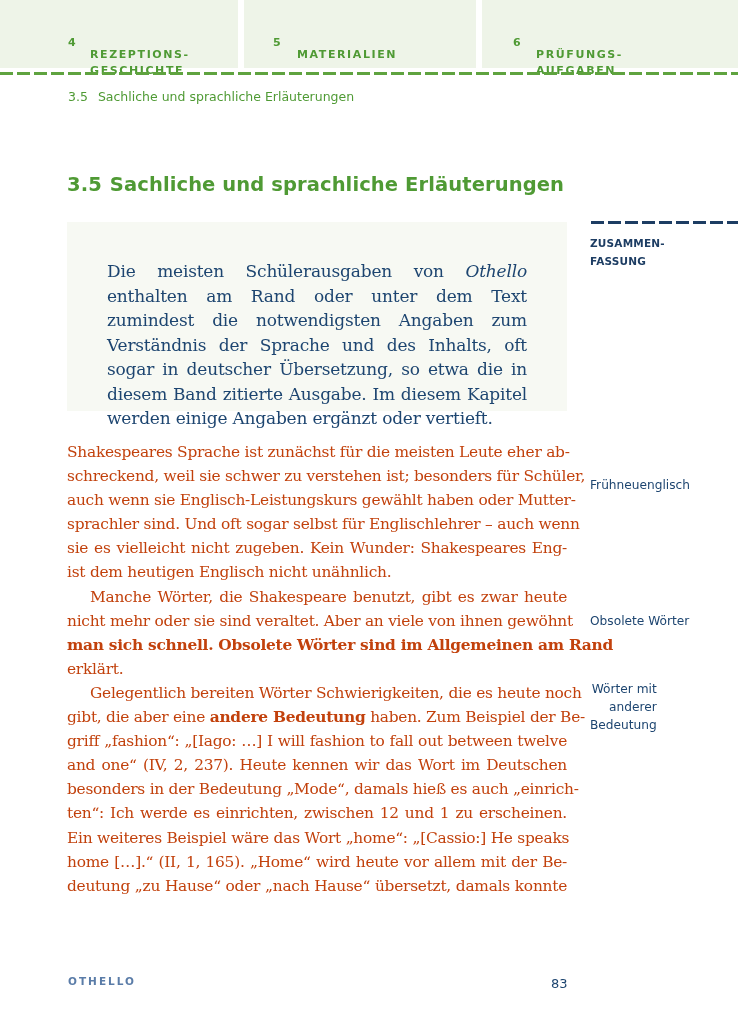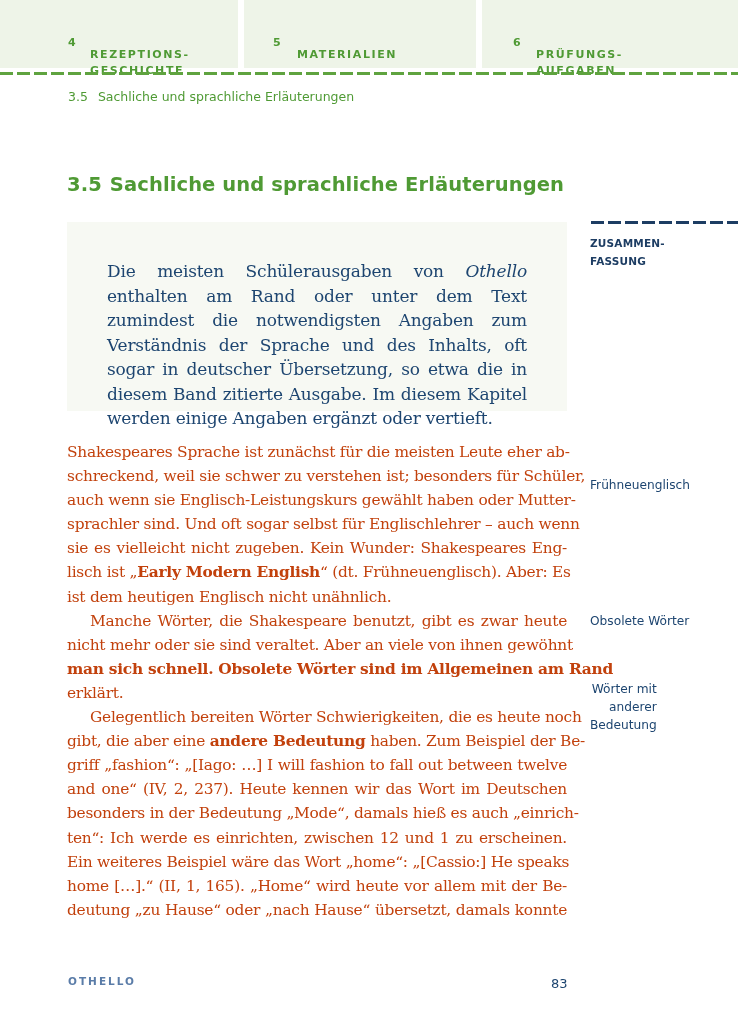--- a/index.html
+++ b/index.html
@@ -144,21 +144,20 @@
   <span>Bedeutung</span>
 </div>
 
 <div class="body-text">
   <p>
     <span class="line">Shakespeares Sprache ist zunächst für die meisten Leute eher ab-</span>
     <span class="line">schreckend, weil sie schwer zu verstehen ist; besonders für Schüler,</span>
     <span class="line">auch wenn sie Englisch-Leistungskurs gewählt haben oder Mutter-</span>
     <span class="line">sprachler sind. Und oft sogar selbst für Englischlehrer – auch wenn</span>
     <span class="line">sie es vielleicht nicht zugeben. Kein Wunder: Shakespeares Eng-</span>
-    <span class="line"><span>lisch ist „</span><b>Early Modern English</b><span>“ (dt. Frühneuenglisch). Aber: Es</span></span>
     <span class="line last">ist dem heutigen Englisch nicht unähnlich.</span>
   </p>
   <p class="indent">
     <span class="line" style="padding-left:23px;text-indent:0;">Manche Wörter, die Shakespeare benutzt, gibt es zwar heute</span>
     <span class="line" style="text-indent:0;">nicht mehr oder sie sind veraltet. Aber an viele von ihnen gewöhnt</span>
     <span class="line" style="text-indent:0;font-weight:bold;">man sich schnell. Obsolete Wörter sind im Allgemeinen am Rand</span>
     <span class="line last" style="text-indent:0;">erklärt.</span>
   </p>
   <p class="indent">
     <span class="line" style="padding-left:23px;text-indent:0;">Gelegentlich bereiten Wörter Schwierigkeiten, die es heute noch</span>

